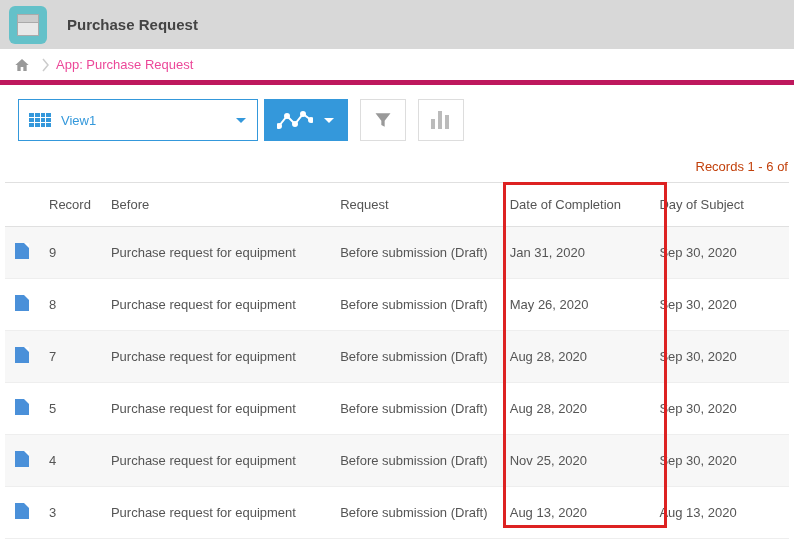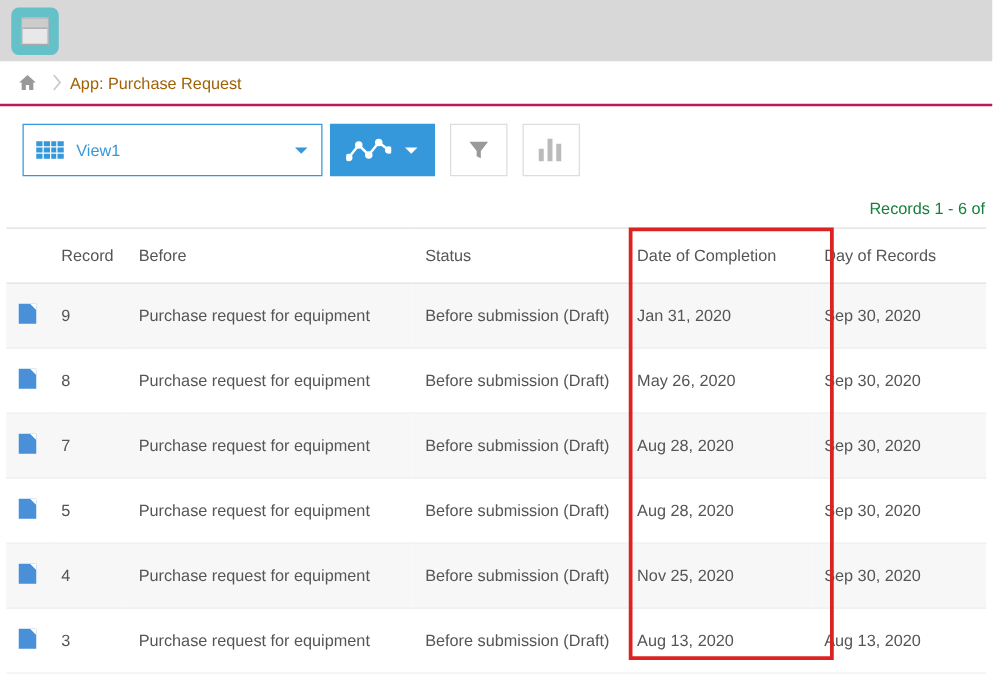--- a/index.html
+++ b/index.html
@@ -4,41 +4,41 @@
 <style>
   * { box-sizing: border-box; margin: 0; padding: 0; }
   body { font-family: Arial, sans-serif; font-size: 13px; color: #555; background: #fff; width: 794px; }
   
   .header-bar { background: #d8d8d8; height: 49px; display: flex; align-items: center; padding-left: 9px; }
   .app-icon { width: 38px; height: 38px; background: #64c1c9; border-radius: 6px; display: flex; align-items: center; justify-content: center; }
   .app-icon-inner { width: 22px; height: 22px; background: #e8e8e8; border: 1px solid #aaa; position: relative; }
   .app-icon-inner::before { content: ""; position: absolute; top: 0; left: 0; right: 0; height: 7px; background: #ccc; border-bottom: 1px solid #aaa; }
   .app-title { margin-left: 20px; font-size: 15px; color: #444; font-weight: bold; }
   
-  .breadcrumb { height: 36px; display: flex; align-items: center; padding-left: 14px; border-bottom: 2px solid #be185d; font-size: 13px; color: #a16207; }
+  .breadcrumb { height: 36px; display: flex; align-items: center; padding-left: 14px; border-bottom: 5px solid #be185d; font-size: 13px; color: #ec4899; }
   .home-icon { width: 16px; height: 16px; color: #888; margin-right: 6px; }
   .crumb-sep { width: 8px; height: 14px; margin: 0 6px; color: #ccc; }
   
   .toolbar { padding: 14px 18px; display: flex; align-items: center; gap: 6px; }
   .view-select { display: flex; align-items: center; background: #fff; border: 1px solid #3498db; height: 42px; width: 240px; padding: 0 10px; color: #3498db; justify-content: space-between; }
   .view-select-left { display: flex; align-items: center; gap: 10px; }
   .grid-icon { width: 22px; height: 14px; display: grid; grid-template-columns: repeat(4, 1fr); grid-template-rows: repeat(3, 1fr); gap: 1px; }
   .grid-icon span { background: #3498db; }
   .chev-down { width: 12px; height: 12px; fill: #3498db; }
   
   .graph-btn { background: #3498db; color: #fff; height: 42px; width: 84px; display: flex; align-items: center; justify-content: space-around; padding: 0 8px; }
   .graph-icon { width: 36px; height: 20px; }
   .graph-btn .chev-down { fill: #fff; }
   
   .square-btn { width: 46px; height: 42px; border: 1px solid #ddd; background: #fff; display: flex; align-items: center; justify-content: center; margin-left: 6px; }
   .filter-icon { width: 20px; height: 20px; fill: #999; }
   .bar-icon { width: 20px; height: 18px; display: flex; align-items: flex-end; gap: 3px; }
   .bar-icon span { width: 4px; background: #bbb; }
   
-  .records-text { text-align: right; padding: 4px 6px 8px 0; font-size: 13px; color: #15803d; }
+  .records-text { text-align: right; padding: 4px 6px 8px 0; font-size: 13px; color: #c2410c; }
   
   .table-area { padding: 0 5px; border-radius: 12px; }
   table { width: 100%; border-collapse: collapse; font-size: 13px; color: #555; }
   th { text-align: left; font-weight: normal; padding: 14px 10px; border-top: 1px solid #e0e0e0; border-bottom: 1px solid #e0e0e0; background: #fff; }
   td { padding: 16px 10px; border-bottom: 1px solid #eee; }
   tr:nth-child(odd) td { background: #f7f7f7; }
   .col-icon { width: 34px; }
   .col-record { width: 60px; }
   .col-subject { width: 230px; }
   .col-status { width: 170px; }
@@ -49,20 +49,21 @@
   
   .highlight-box { position: absolute; border: 3px solid #d22; pointer-events: none; }
 </style>
 </head>
 <body>
 
 <div class="header-bar">
   <div class="app-icon">
     <div class="app-icon-inner"></div>
   </div>
+  <div class="app-title">Purchase Request</div>
 </div>
 
 <div class="breadcrumb">
   <svg class="home-icon" viewBox="0 0 24 24" fill="#999">
       <path d="M12 3l10 9h-3v9h-5v-6h-4v6H5v-9H2z"></path>
     </svg>
   <svg class="crumb-sep" viewBox="0 0 8 14" fill="none" stroke="#ccc" stroke-width="1.5">
       <path d="M1 1l5 6-5 6"></path>
     </svg>
   <span>App: Purchase Request</span>
@@ -120,23 +121,23 @@
 
 <div class="records-text">Records 1 - 6 of</div>
 
 <div class="table-area" style="position:relative">
   <table>
     <thead>
       <tr>
         <th class="col-icon"></th>
         <th class="col-record">Record</th>
         <th class="col-subject">Before</th>
-        <th class="col-status">Status</th>
+        <th class="col-status">Request</th>
         <th class="col-completion">Date of Completion</th>
-        <th class="col-request">Day of Records</th>
+        <th class="col-request">Day of Subject</th>
       </tr>
     </thead>
     <tbody id="table-body">
         <tr>
     <td class="col-icon"><span class="doc-icon"></span></td>
     <td class="col-record">9</td>
     <td class="col-subject">Purchase request for equipment</td>
     <td class="col-status">Before submission (Draft)</td>
     <td class="col-completion">Jan 31, 2020</td>
     <td class="col-request">Sep 30, 2020</td>

